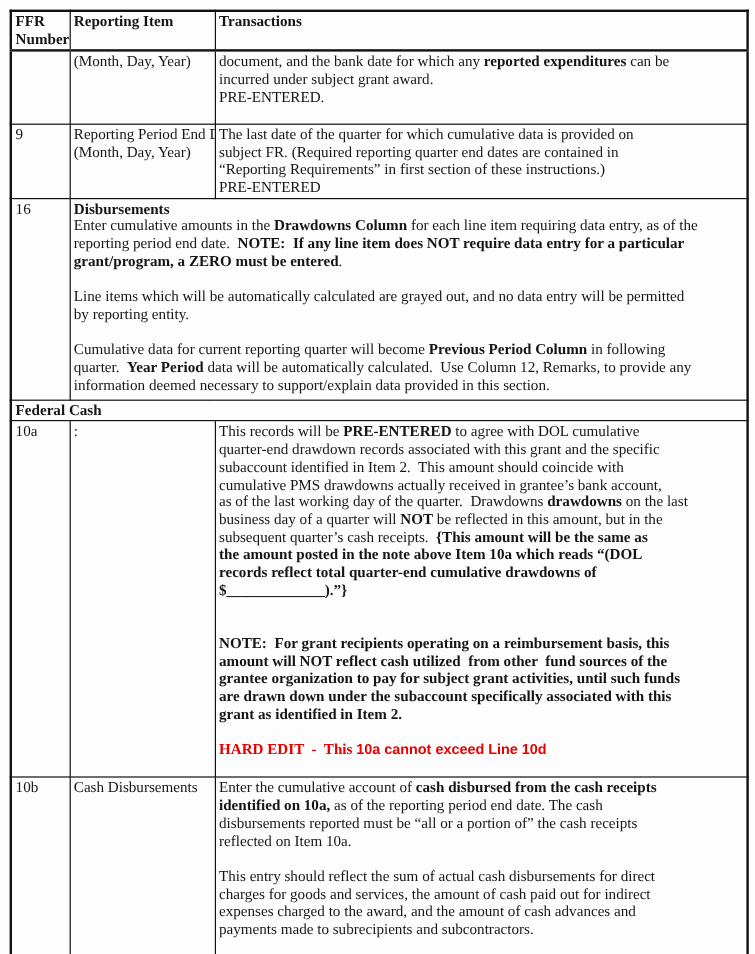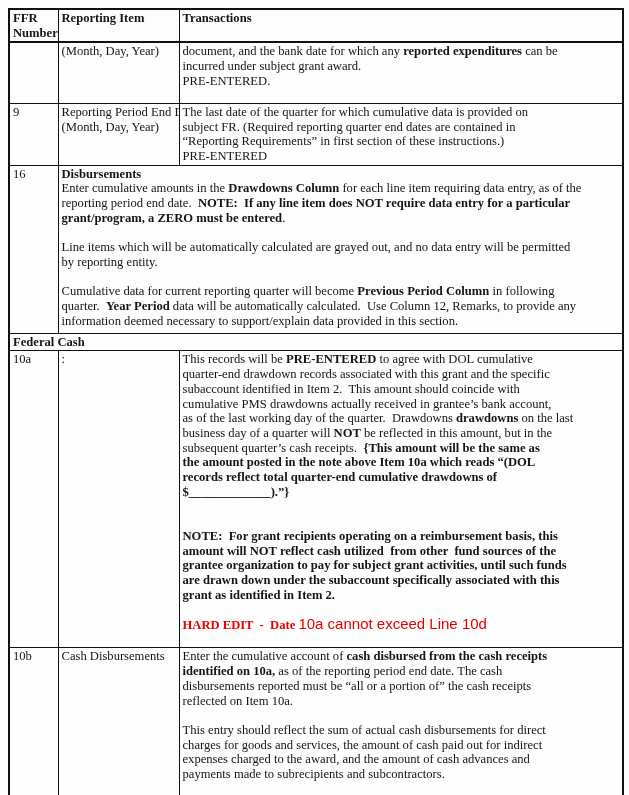--- a/index.html
+++ b/index.html
@@ -24,21 +24,21 @@
     padding: 1px 3px;
     font-size: 12.6px;
     line-height: 14.7px;
     white-space: pre;
     overflow: hidden;
   }
   tr.header-row td { border-bottom: 2px solid #111; }
   .b { font-weight: bold; }
   .i { }
   .red { color: #e60000; }
-  .sans { font-family: "Liberation Sans", sans-serif; font-size: 15px; }
+  .sans { font-family: "Liberation Sans", sans-serif; font-size: 12px; font-weight: bold; }
 </style>
 </head>
 <body>
 
 <table class="ffr-table">
   <colgroup>
     <col style="width:49px">
     <col style="width:121px">
     <col style="width:444px">
   </colgroup>
@@ -96,21 +96,21 @@
 records reflect total quarter-end cumulative drawdowns of
 $_____________).”}</span><span>
 
 
 </span><span class="b i">NOTE:  For grant recipients operating on a reimbursement basis, this
 amount will NOT reflect cash utilized  from other  fund sources of the
 grantee organization to pay for subject grant activities, until such funds
 are drawn down under the subaccount specifically associated with this
 grant as identified in Item 2.</span><span>
 
-</span><span class="b i red">HARD EDIT  -  Date </span><span class="red sans">10a cannot exceed Line 10d</span></td>
+</span><span class="b i red">HARD EDIT  -  This </span><span class="red sans">10a cannot exceed Line 10d</span></td>
       </tr>
       <tr style="height: 150px;">
         <td><span>10b</span></td>
         <td><span>Cash Disbursements</span></td>
         <td><span>Enter the cumulative account of </span><span class="b">cash disbursed from the cash receipts
 identified on 10a,</span><span> as of the reporting period end date. The cash
 disbursements reported must be “all or a portion of” the cash receipts
 reflected on Item 10a.
 
 This entry should reflect the sum of actual cash disbursements for direct

